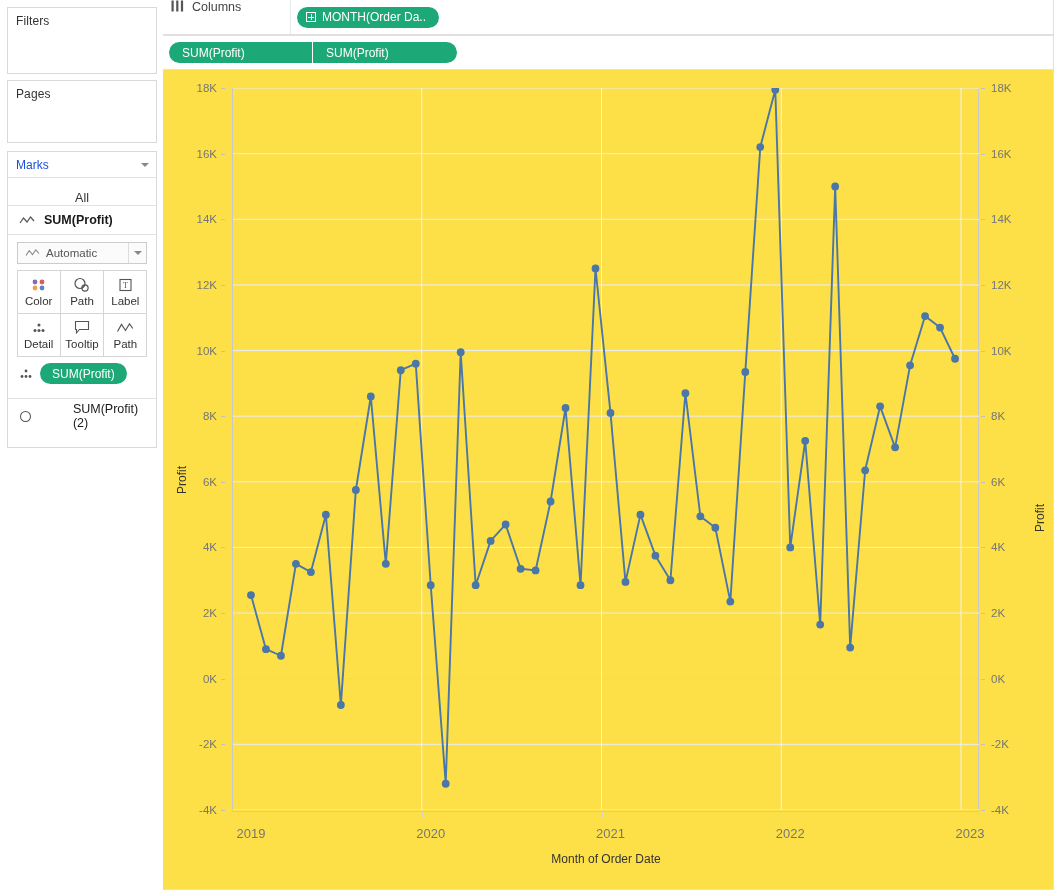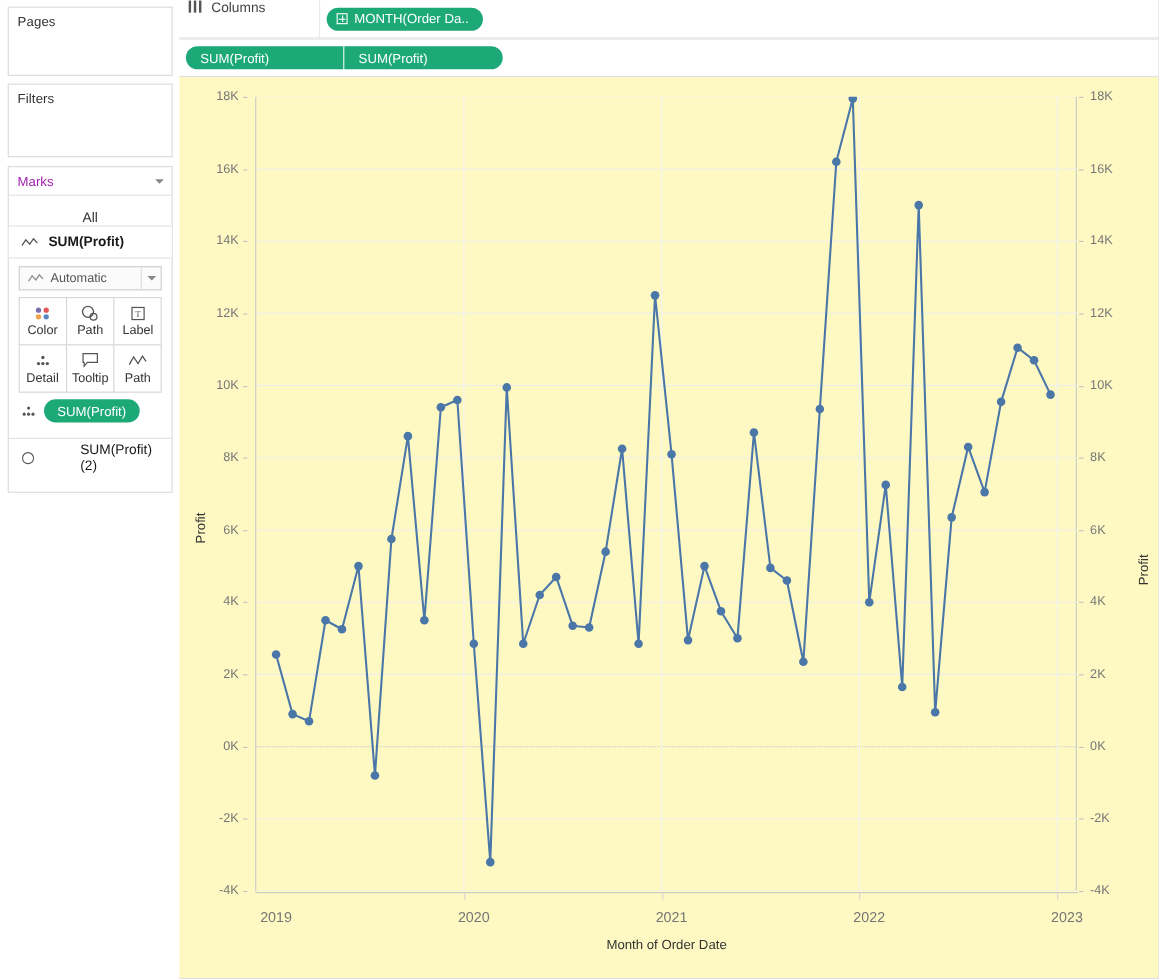--- a/index.html
+++ b/index.html
@@ -43,21 +43,21 @@
   #marks-card {
     margin-top: 8px;
     height: 297px;
     padding: 0;
   }
   .marks-header {
     display: flex; align-items: center; justify-content: space-between;
     padding: 6px 7px 6px 8px;
     height: 25px;
   }
-  .marks-header .lbl { font-size: 12px; color: #a21caf; }
+  .marks-header .lbl { font-size: 12px; color: #1d4ed8; }
   .caret {
     width: 0; height: 0;
     border-left: 4px solid transparent;
     border-right: 4px solid transparent;
     border-top: 4px solid #888888;
   }
   .marks-row-all {
     border-top: 1px solid #e2e2e2;
     height: 28px;
     display: flex; align-items: flex-end; justify-content: center;
@@ -193,21 +193,21 @@
   .pill-pair .shelf-pill:first-child { border-radius: 12px 0 0 12px; border-right: 1px solid #ffffff; }
   .pill-pair .shelf-pill:last-child { border-radius: 0 12px 12px 0; }
 
   
   #chart-wrap {
     position: absolute;
     left: 0; top: 70px;
     width: 891px; height: 820px;
     border: 1px solid #e0e0e0;
     border-left: none; border-top: none;
-    background: #fef9c3;
+    background: #fde047;
   }
   #plot {
     position: absolute;
     left: 69px; top: 18px;
     width: 747px; height: 722px;
     border-left: 1px solid #c9c9c9;
     border-right: 1px solid #c9c9c9;
   }
   #plot svg { display: block; }
 
@@ -274,26 +274,26 @@
     font-size: 12px; color: #333333;
   }
 </style>
 </head>
 <body>
 
 <div id="app">
 
   <div class="left-panel">
 
+    <div class="card" id="filters-card">
+      <div class="card-title">Filters</div>
+    </div>
+
     <div class="card" id="pages-card">
       <div class="card-title">Pages</div>
-    </div>
-
-    <div class="card" id="filters-card">
-      <div class="card-title">Filters</div>
     </div>
 
     <div class="card" id="marks-card">
       <div class="marks-header">
         <span class="lbl">Marks</span>
         <span class="caret"></span>
       </div>
 
       <div class="marks-row-all">
         <span>All</span>

